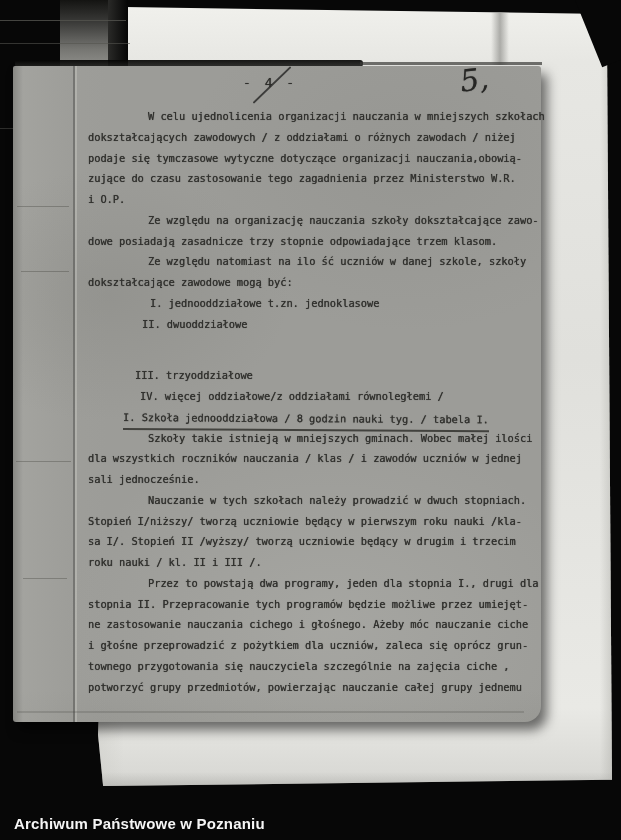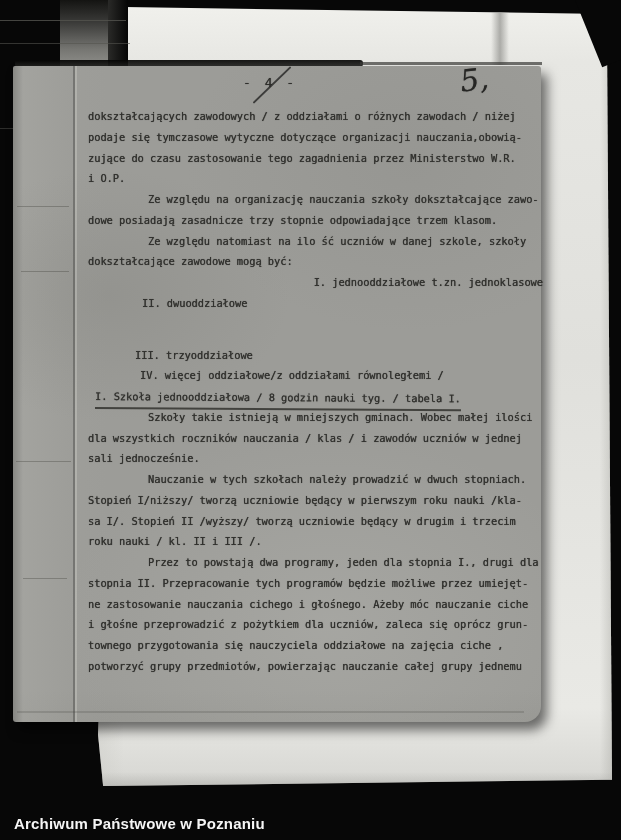--- a/index.html
+++ b/index.html
@@ -80,25 +80,25 @@
     transform:rotate(-7deg);text-shadow:0 0 1px rgba(35,35,33,.6);
   }
   
   .typed{
     position:absolute;left:75px;top:40px;width:455px;
     font-size:10.3px;line-height:20.75px;color:#31312e;
     text-shadow:0 0 .7px rgba(49,49,46,.85), .3px .2px .6px rgba(49,49,46,.35);
   }
   .tl{white-space:pre;height:20.75px;}
   .tl.ind{padding-left:60px;}
-  .tl.l1{padding-left:62px;text-align:right;}
+  .tl.l1{padding-left:62px;}
   .tl.l2{padding-left:54px;}
   .tl.l3{padding-left:47px;margin-top:31px;}
   .tl.l4{padding-left:52px;}
-  .tl.head{padding-left:7px;}
+  .tl.head{padding-left:7px;margin-left:28px;}
   .tl.head span{
     display:inline-block;border-bottom:2px solid rgba(50,50,46,.85);
     transform:rotate(.35deg);transform-origin:left bottom;
   }
   
   .footer-label{
     position:absolute;left:14px;top:815px;
     font:bold 15px "Liberation Sans",sans-serif;letter-spacing:.2px;color:#f5f5f5;
   }
 </style>
@@ -130,20 +130,21 @@
     <div class="fiber f2"></div>
     <div class="fiber f3"></div>
     <div class="fiber f4"></div>
     <div class="bottom-fold"></div>
 
     <div class="crossed-num">- 4 -</div>
     <div class="strike-mark"></div>
     <div class="page-num-hand">5,</div>
 
     <div class="typed">
+        <div class="tl ind">W celu ujednolicenia organizacji nauczania w mniejszych szkołach</div>
         <div class="tl p">dokształcających zawodowych / z oddziałami o różnych zawodach / niżej</div>
         <div class="tl p">podaje się tymczasowe wytyczne dotyczące organizacji nauczania,obowią-</div>
         <div class="tl p">zujące do czasu zastosowanie tego zagadnienia przez Ministerstwo W.R.</div>
         <div class="tl p">i O.P.</div>
         <div class="tl ind">Ze względu na organizację nauczania szkoły dokształcające zawo-</div>
         <div class="tl p">dowe posiadają zasadnicze trzy stopnie odpowiadające trzem klasom.</div>
         <div class="tl ind">Ze względu natomiast na ilo ść uczniów w danej szkole, szkoły</div>
         <div class="tl p">dokształcające zawodowe mogą być:</div>
         <div class="tl l1">I. jednooddziałowe t.zn. jednoklasowe</div>
         <div class="tl l2">II. dwuoddziałowe</div>
@@ -154,19 +155,19 @@
         <div class="tl p">dla wszystkich roczników nauczania / klas / i zawodów uczniów w jednej</div>
         <div class="tl p">sali jednocześnie.</div>
         <div class="tl ind">Nauczanie w tych szkołach należy prowadzić w dwuch stopniach.</div>
         <div class="tl p">Stopień I/niższy/ tworzą uczniowie będący w pierwszym roku nauki /kla-</div>
         <div class="tl p">sa I/. Stopień II /wyższy/ tworzą uczniowie będący w drugim i trzecim</div>
         <div class="tl p">roku nauki / kl. II i III /.</div>
         <div class="tl ind">Przez to powstają dwa programy, jeden dla stopnia I., drugi dla</div>
         <div class="tl p">stopnia II. Przepracowanie tych programów będzie możliwe przez umiejęt-</div>
         <div class="tl p">ne zastosowanie nauczania cichego i głośnego. Ażeby móc nauczanie ciche</div>
         <div class="tl p">i głośne przeprowadzić z pożytkiem dla uczniów, zaleca się oprócz grun-</div>
-        <div class="tl p">townego przygotowania się nauczyciela oddziałowe na zajęcia ciche ,</div>
+        <div class="tl p">townego przygotowania się nauczyciela szczególnie na zajęcia ciche ,</div>
         <div class="tl p">potworzyć grupy przedmiotów, powierzając nauczanie całej grupy jednemu</div>
       </div>
   </div>
 
   <div class="footer-label">Archiwum Państwowe w Poznaniu</div>
 </div>
 
 </body></html>

